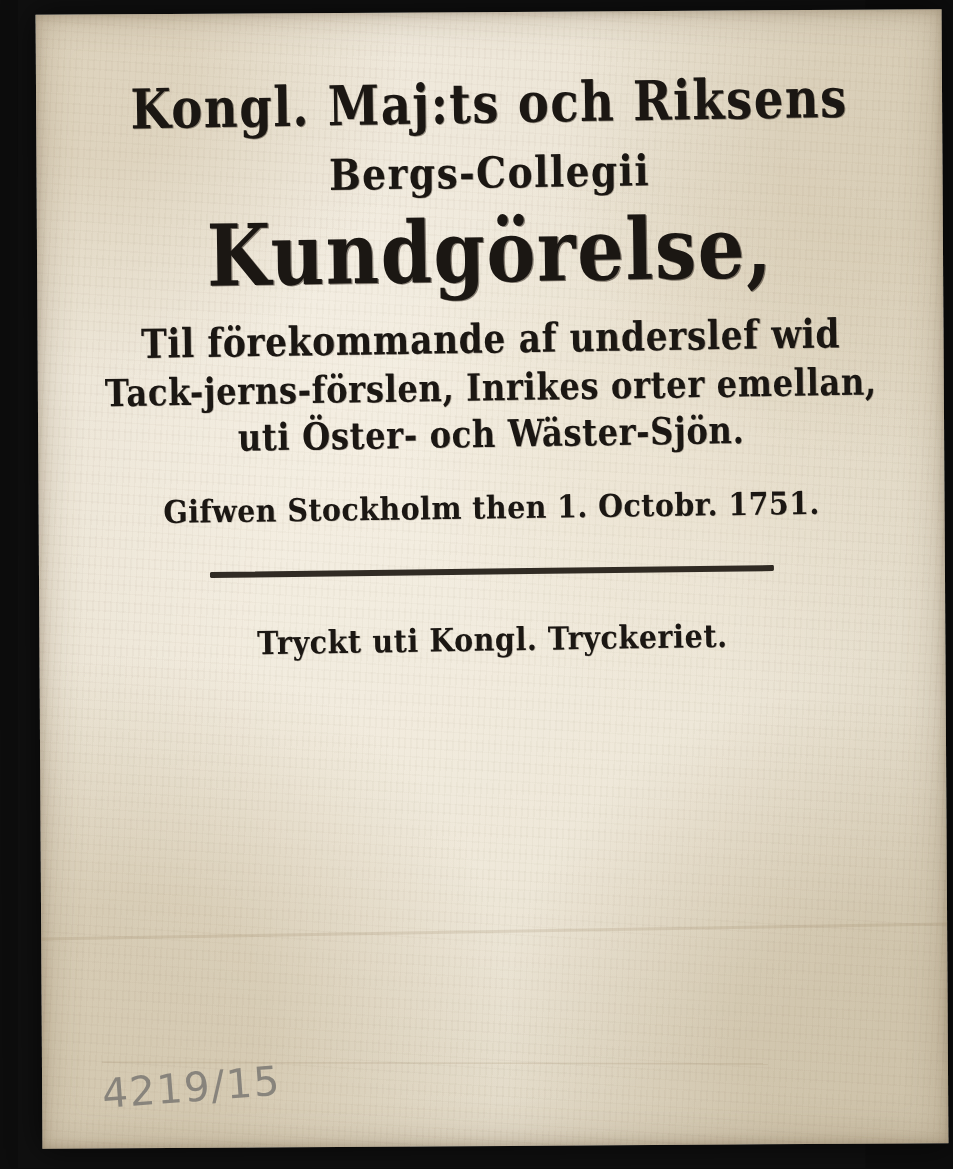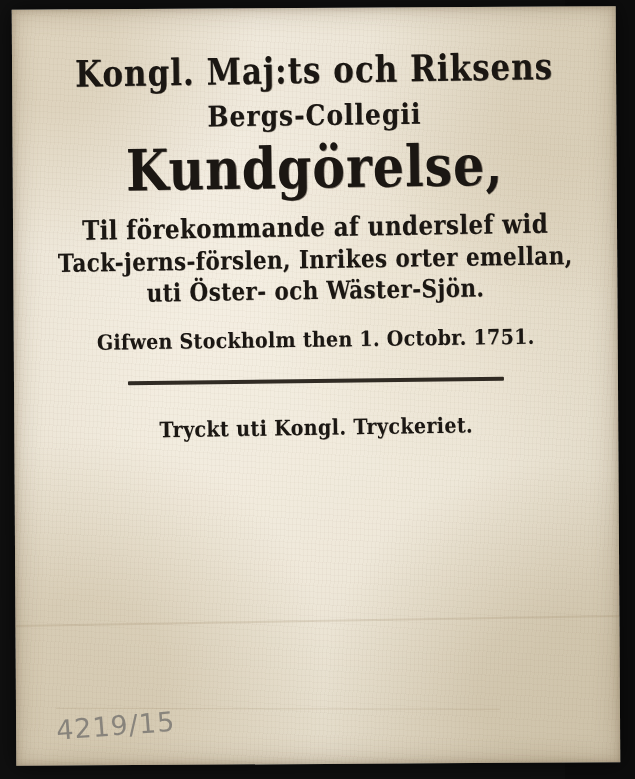--- a/index.html
+++ b/index.html
@@ -12,20 +12,21 @@
     height: 779px;
     overflow: hidden;
     font-family: "Liberation Serif", serif;
   }
 
   #page {
     position: relative;
     width: 565px;
     height: 779px;
     background: #101010;
+    margin-left: 12px;
   }
 
   
   #sheet {
     position: absolute;
     left: 14px;
     top: 8px;
     width: 604px;
     height: 756px;
     background:

